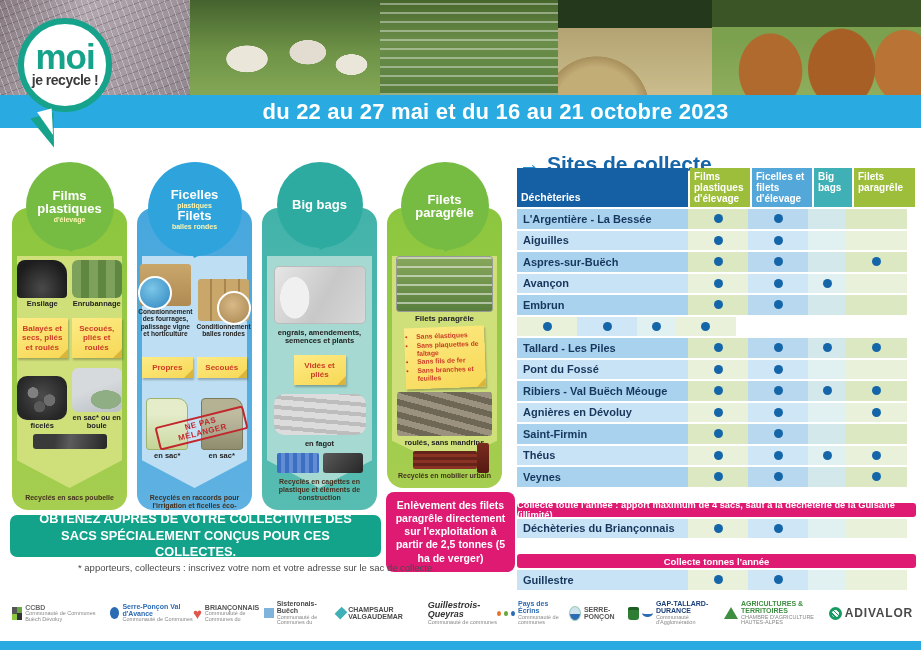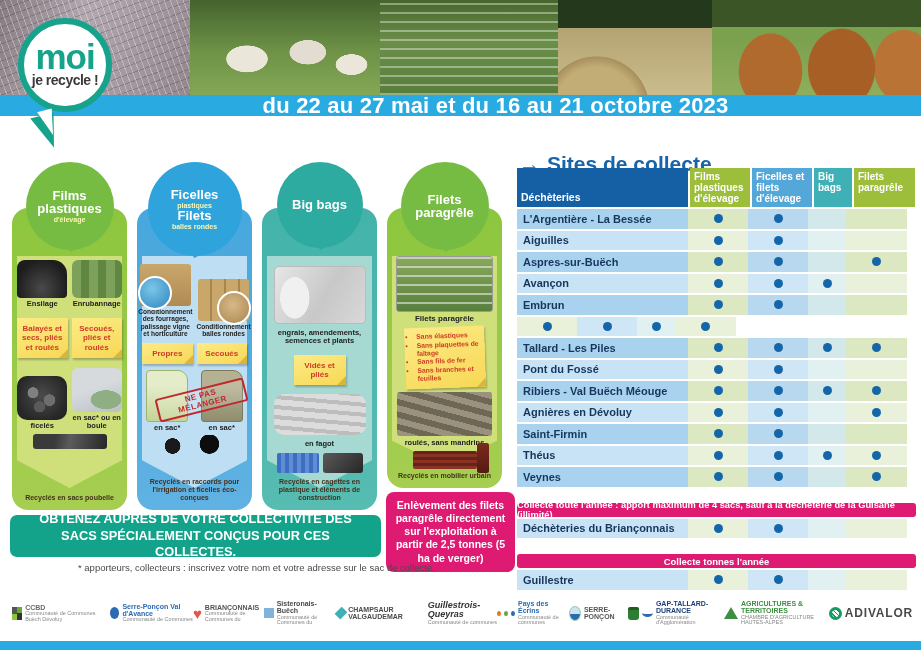--- a/index.html
+++ b/index.html
@@ -25,21 +25,21 @@
   .ph-bales{width:154px;background:
     radial-gradient(circle 70px at 25% 115%,#c3ad77 60%,#a8905c 75%,transparent 76%),
     linear-gradient(#24391b 0 30%,#b4a473 30%,#cbbc8d);}
   .ph-cows{width:209px;background:
     radial-gradient(ellipse 52px 62px at 28% 75%,#b06a2e 60%,transparent 62%),
     radial-gradient(ellipse 55px 65px at 62% 72%,#a85f26 60%,transparent 62%),
     radial-gradient(ellipse 50px 60px at 92% 70%,#b87335 60%,transparent 62%),
     linear-gradient(#3c5527 0 28%,#7ba04e 28% 40%,#8fae5d);}
 
   
-  .date-banner{position:absolute;top:95px;left:0;width:921px;height:21px;background:#29ABE2;
+  .date-banner{position:absolute;top:95px;left:0;width:921px;height:33px;background:#29ABE2;
     color:#fff;font-weight:bold;font-size:22px;display:flex;align-items:center;justify-content:center;
     padding-left:70px;letter-spacing:.2px;}
 
   
   .logo-bubble{position:absolute;top:18px;left:18px;width:94px;height:94px;border-radius:50%;
     background:#fff;border:6px solid #17A38B;z-index:5;display:flex;flex-direction:column;
     align-items:center;justify-content:center;}
   .logo-moi{color:#17A38B;font-weight:bold;font-size:35px;line-height:.85;letter-spacing:-1px;}
   .logo-tag{color:#3b3b3b;font-weight:bold;font-size:14px;letter-spacing:-.5px;}
   .logo-tail{position:absolute;left:34px;top:115px;width:0;height:0;z-index:4;
@@ -254,21 +254,21 @@
       <div class="mp mp-roll" data-name="sacs-poubelle-photo"></div>
       <div class="recycle" data-name="recycle-caption">Recyclés en sacs poubelle</div>
     </div>
     <div class="bubble b-green" data-name="films-bubble">
       <div class="bt1" data-name="bubble-title">Films plastiques</div>
       <div class="bt2" data-name="bubble-subtitle">d'élevage</div>
     </div>
   </div>
 
   <div class="col" style="left:137px" data-name="column-ficelles-filets">
-    <div class="cbody body-blue" style="padding-top:56px;gap:3px">
+    <div class="cbody body-blue" style="padding-top:56px;gap:17px">
       <div class="row2">
         <figure>
           <div class="mp mp-fourrage" data-name="fourrages-photo"></div>
           <figcaption class="cap-sm" data-name="fourrages-caption">Conditionnement des fourrages, palissage vigne et horticulture</figcaption>
         </figure>
         <figure>
           <div class="mp mp-balles" data-name="balles-rondes-photo"></div>
           <figcaption class="cap-sm" data-name="balles-rondes-caption">Conditionnement balles rondes</figcaption>
         </figure>
       </div>

